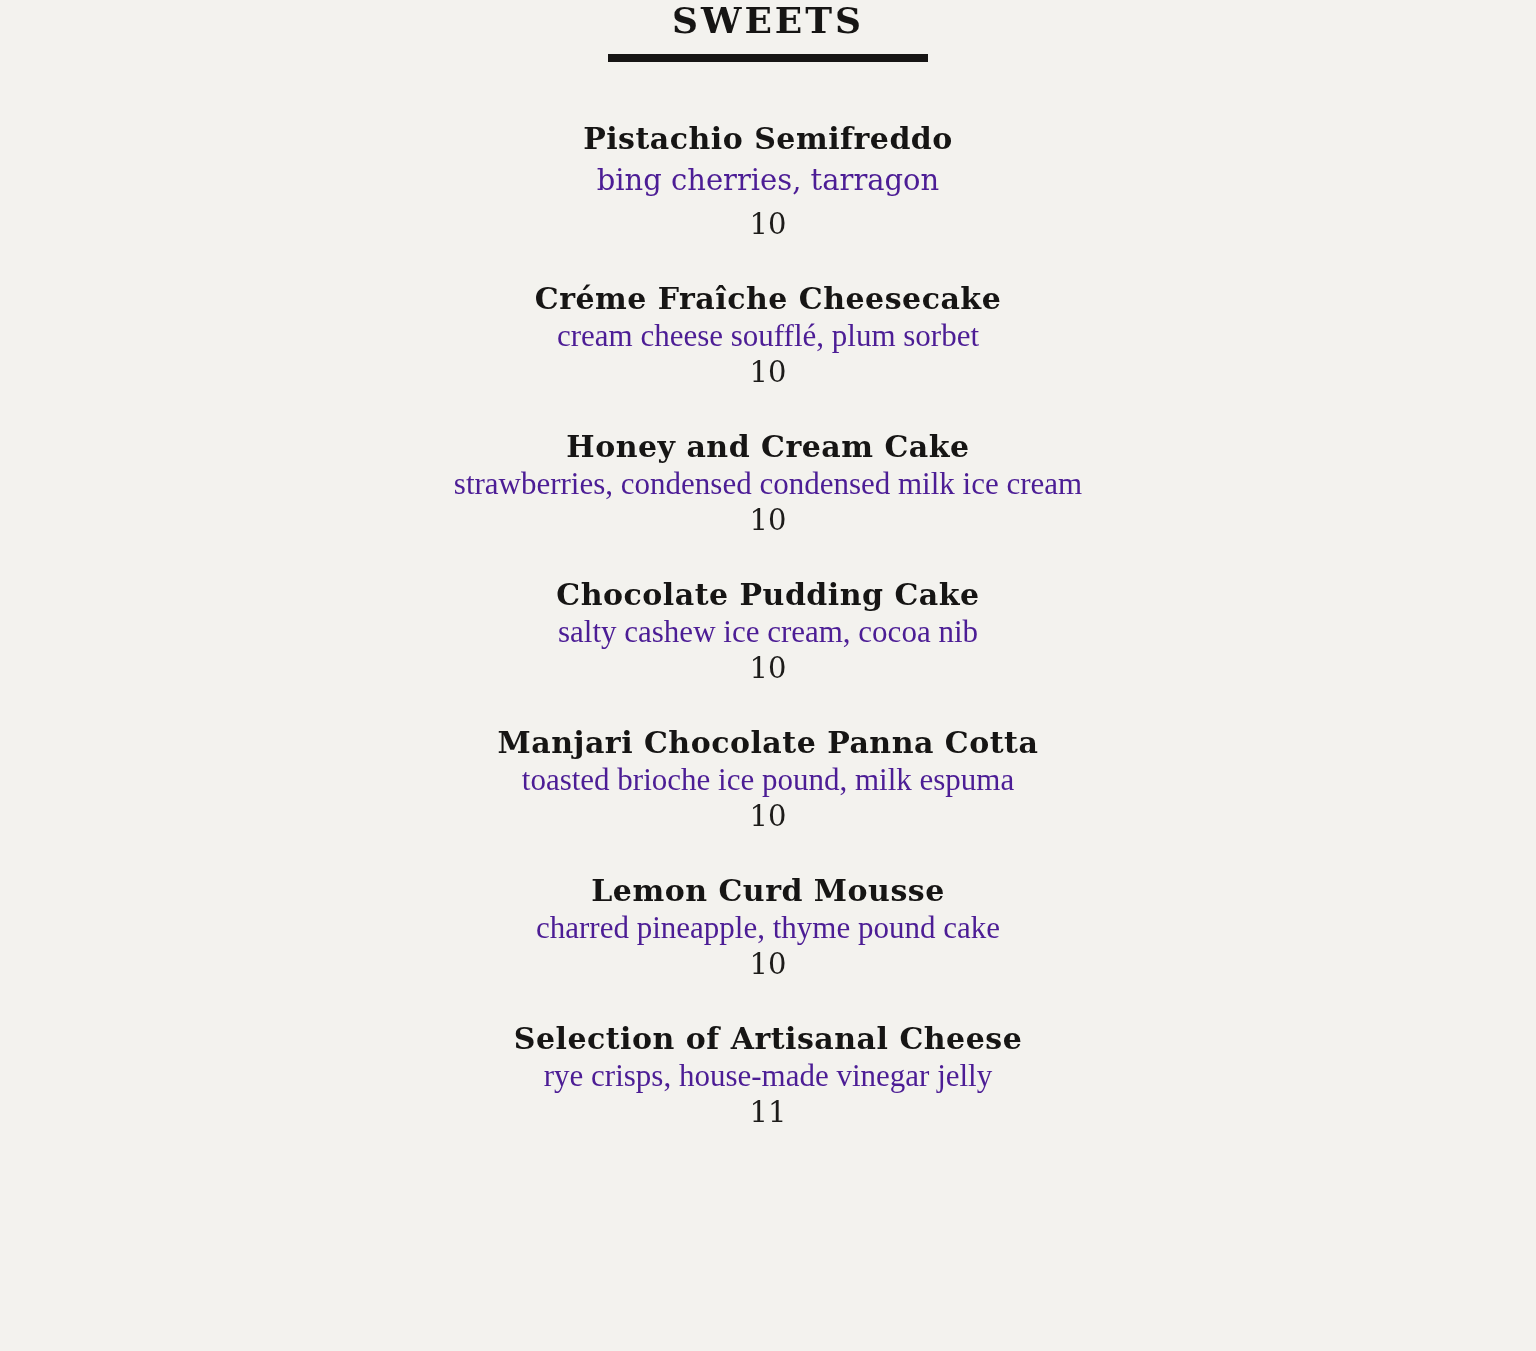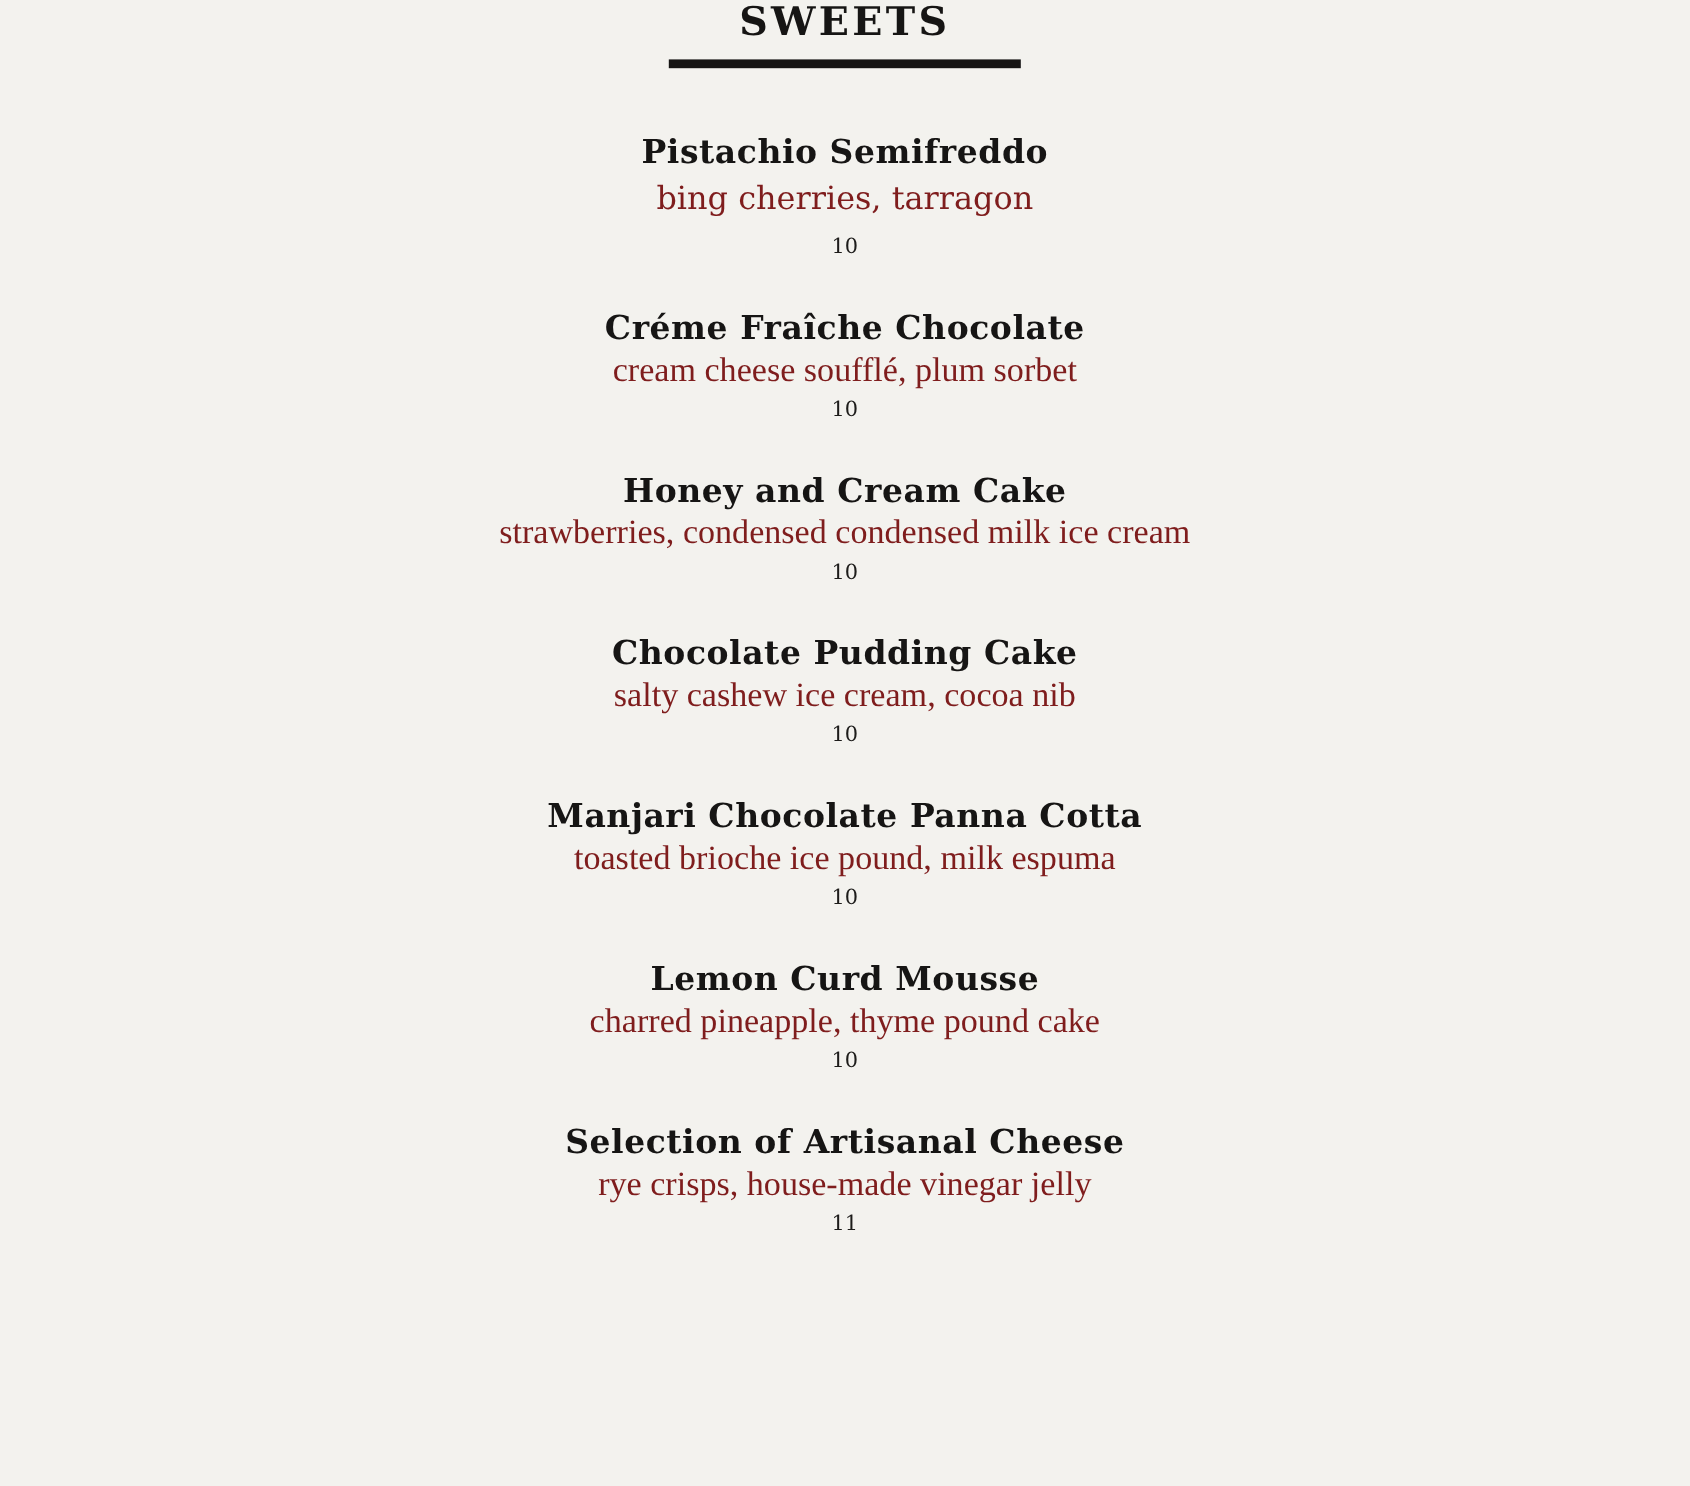--- a/index.html
+++ b/index.html
@@ -43,25 +43,25 @@
     font-weight: bold;
     font-size: 30px;
     line-height: 37px;
     letter-spacing: 0.5px;
     color: #161514;
   }
   .item-desc {
     font-family: "Liberation Serif", serif;
     font-size: 31px;
     line-height: 37px;
-    color: #7f1d1d;
+    color: #4c1d95;
   }
   .item-price {
     font-family: "DejaVu Serif", serif;
-    font-size: 19px;
+    font-size: 29px;
     line-height: 37px;
     color: #1d1c1a;
   }
   
   .item.first .item-desc {
     font-family: "DejaVu Serif", serif;
     font-size: 29px;
     margin-top: 5px;
   }
   .item.first .item-price {
@@ -81,21 +81,21 @@
 
   <div class="items">
 
     <div class="item first">
       <div class="item-name">Pistachio Semifreddo</div>
       <div class="item-desc">bing cherries, tarragon</div>
       <div class="item-price">10</div>
     </div>
 
     <div class="item">
-      <div class="item-name">Créme Fraîche Chocolate</div>
+      <div class="item-name">Créme Fraîche Cheesecake</div>
       <div class="item-desc">cream cheese soufflé, plum sorbet</div>
       <div class="item-price">10</div>
     </div>
 
     <div class="item">
       <div class="item-name">Honey and Cream Cake</div>
       <div class="item-desc">strawberries, condensed condensed milk ice cream</div>
       <div class="item-price">10</div>
     </div>
 

